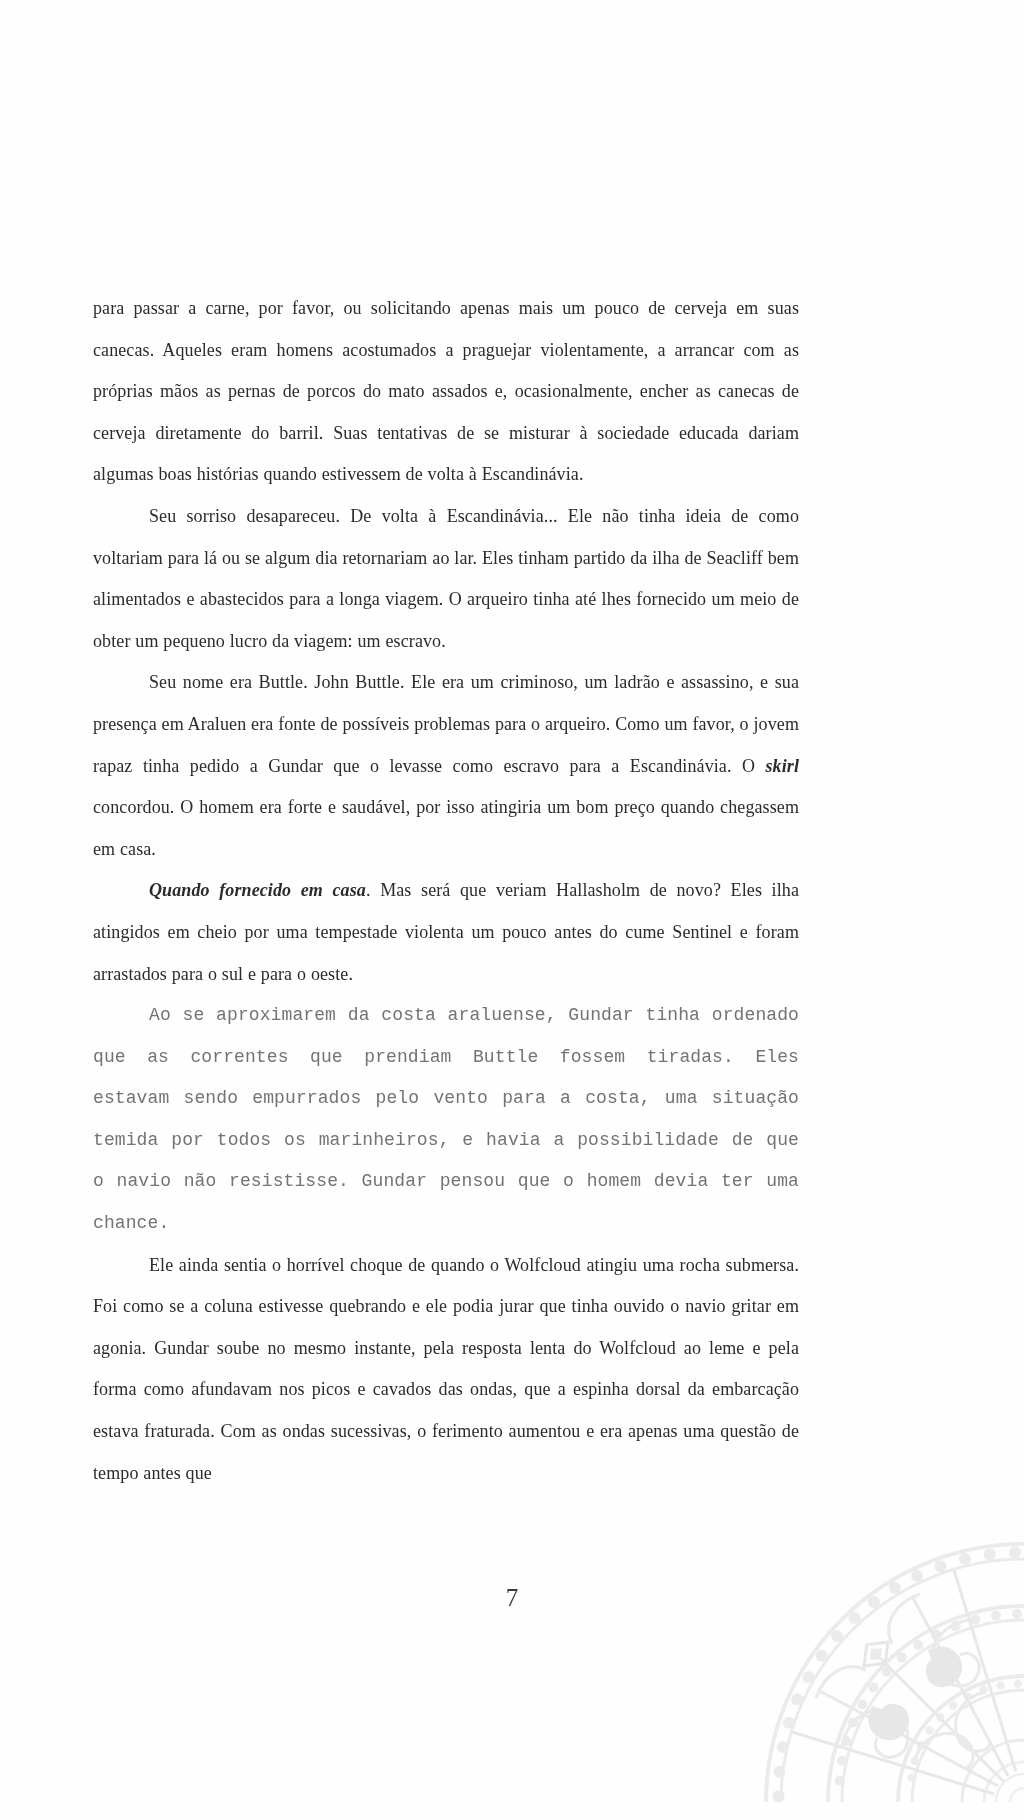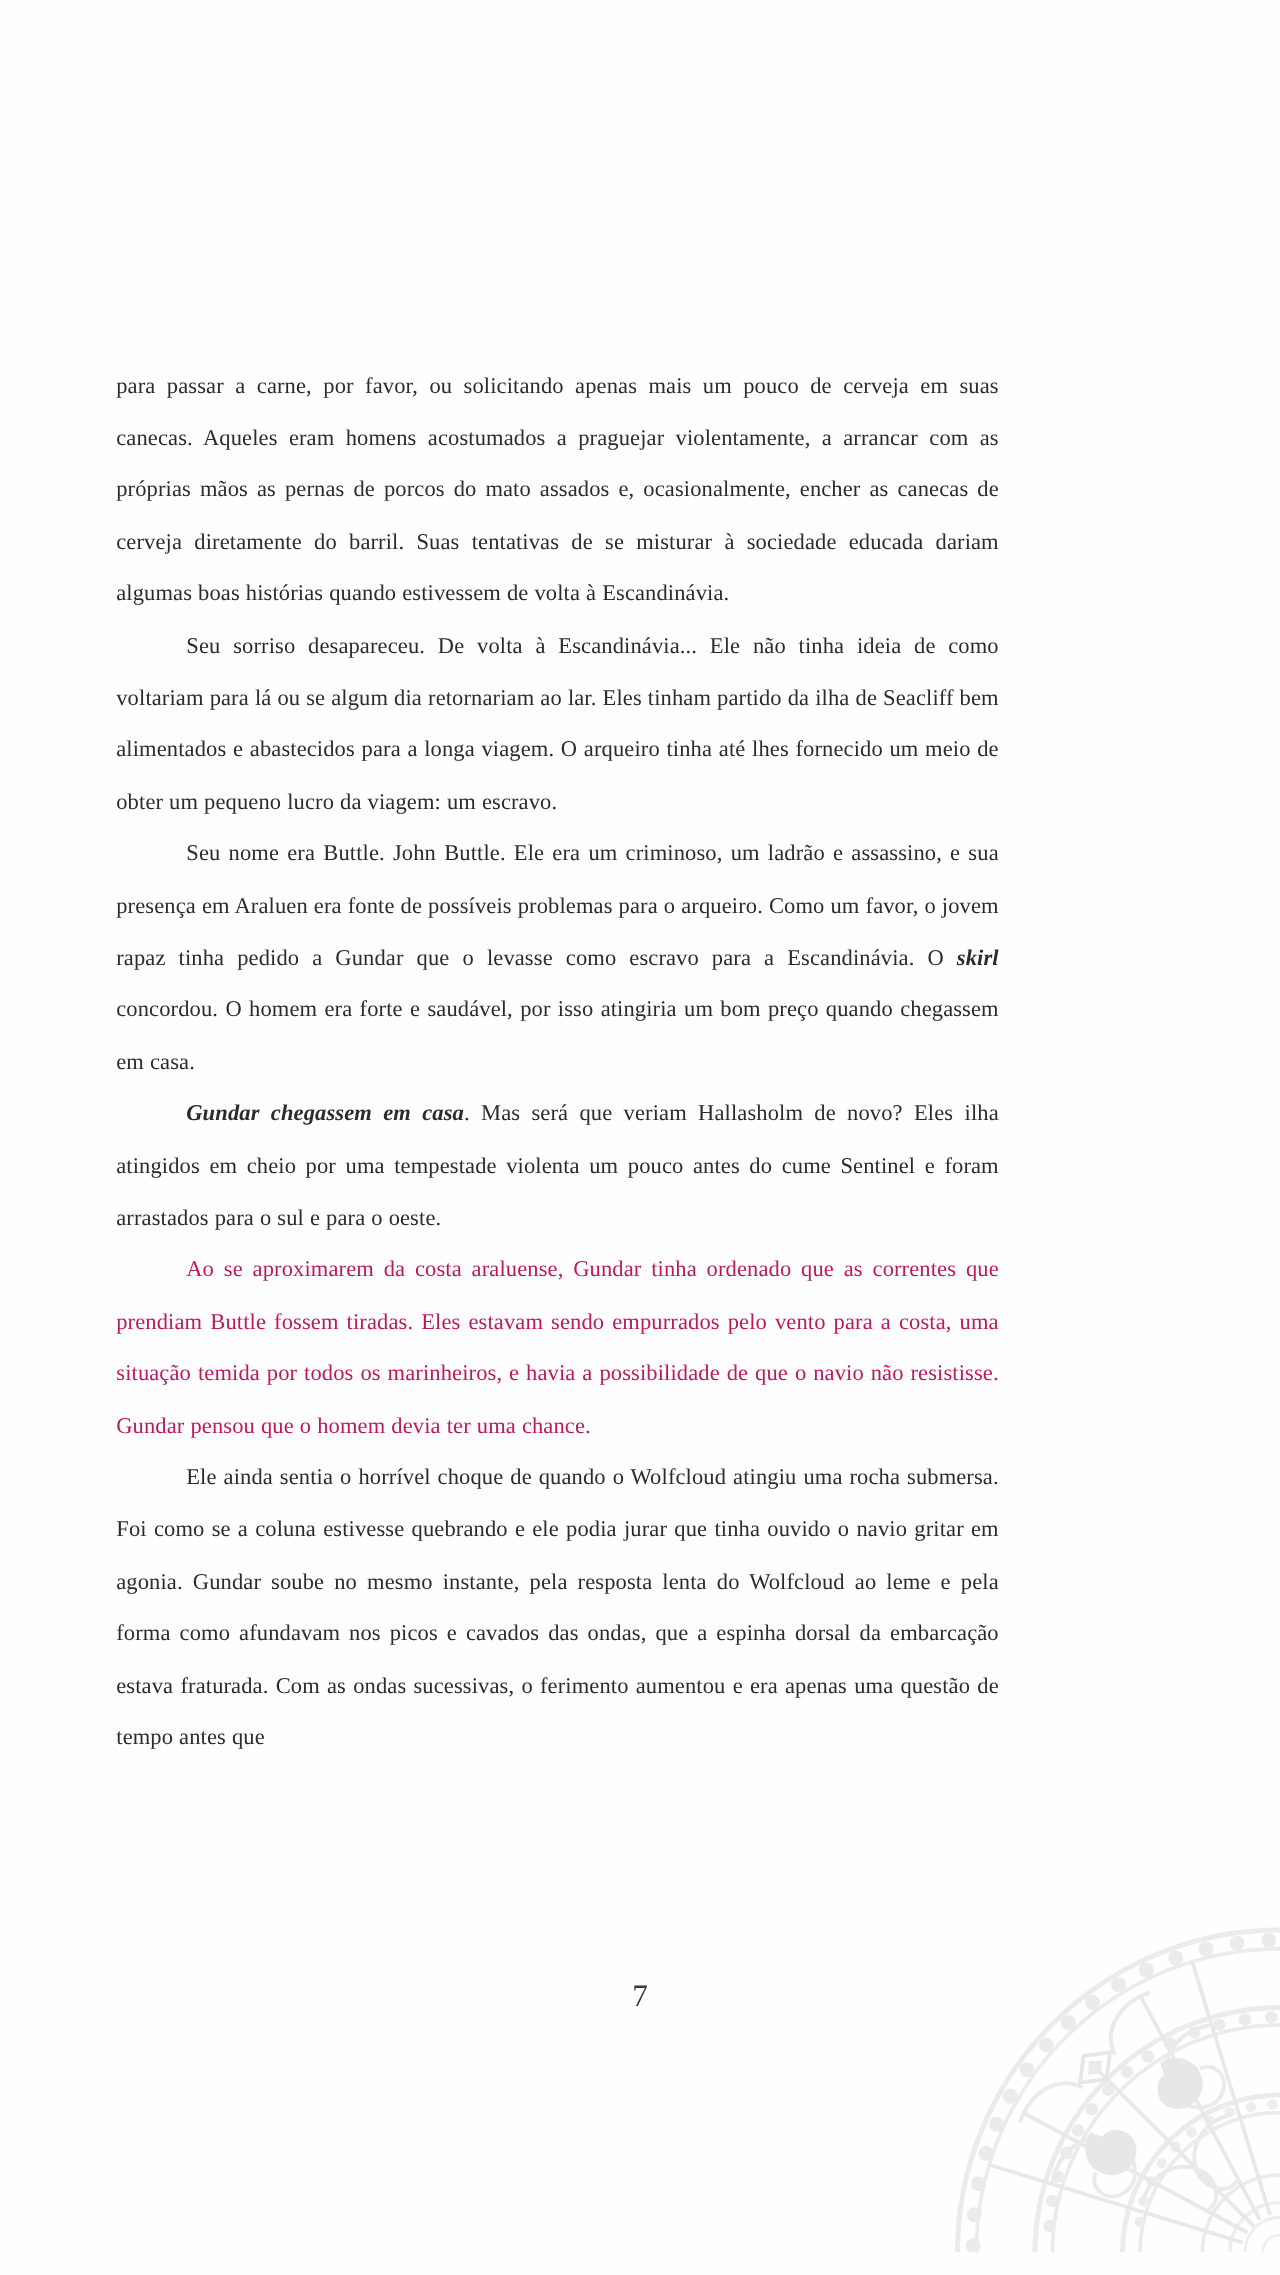--- a/index.html
+++ b/index.html
@@ -77,22 +77,22 @@
 </style>
 </head>
 <body style="background: rgb(254, 254, 254);">
 
 <div class="page">
 
   <div class="text-column">
     <p class="para" id="p1" style="color: rgb(43, 43, 43);"><span>para passar a carne, por favor, ou solicitando apenas mais um pouco de cerveja em suas canecas. Aqueles eram homens acostumados a praguejar violentamente, a arrancar com as próprias mãos as pernas de porcos do mato assados e, ocasionalmente, encher as canecas de cerveja diretamente do barril. Suas tentativas de se misturar à sociedade educada dariam algumas boas histórias quando estivessem de volta à Escandinávia.</span></p>
     <p class="para indent" id="p2" style="color: rgb(43, 43, 43);"><span>Seu sorriso desapareceu. De volta à Escandinávia... Ele não tinha ideia de como voltariam para lá ou se algum dia retornariam ao lar. Eles tinham partido da ilha de Seacliff bem alimentados e abastecidos para a longa viagem. O arqueiro tinha até lhes fornecido um meio de obter um pequeno lucro da viagem: um escravo.</span></p>
     <p class="para indent" id="p3" style="color: rgb(43, 43, 43);"><span>Seu nome era Buttle. John Buttle. Ele era um criminoso, um ladrão e assassino, e sua presença em Araluen era fonte de possíveis problemas para o arqueiro. Como um favor, o jovem rapaz tinha pedido a Gundar que o levasse como escravo para a Escandinávia. O </span><em>skirl</em><span> concordou. O homem era forte e saudável, por isso atingiria um bom preço quando chegassem em casa.</span></p>
-    <p class="para indent" id="p4" style="color: rgb(43, 43, 43);"><em>Gundar chegassem em casa</em><span>. Mas será que veriam Hallasholm de novo? Eles ilha atingidos em cheio por uma tempestade violenta um pouco antes do cume Sentinel e foram arrastados para o sul e para o oeste.</span></p>
-    <p class="para indent" id="p5" style="color: #be185d;"><span>Ao se aproximarem da costa araluense, Gundar tinha ordenado que as correntes que prendiam Buttle fossem tiradas. Eles estavam sendo empurrados pelo vento para a costa, uma situação temida por todos os marinheiros, e havia a possibilidade de que o navio não resistisse. Gundar pensou que o homem devia ter uma chance.</span></p>
+    <p class="para indent" id="p4" style="color: rgb(43, 43, 43);"><em>Quando fornecido em casa</em><span>. Mas será que veriam Hallasholm de novo? Eles ilha atingidos em cheio por uma tempestade violenta um pouco antes do cume Sentinel e foram arrastados para o sul e para o oeste.</span></p>
+    <p class="para indent" id="p5" style="color: #737373; font-family: Liberation Mono, monospace;"><span>Ao se aproximarem da costa araluense, Gundar tinha ordenado que as correntes que prendiam Buttle fossem tiradas. Eles estavam sendo empurrados pelo vento para a costa, uma situação temida por todos os marinheiros, e havia a possibilidade de que o navio não resistisse. Gundar pensou que o homem devia ter uma chance.</span></p>
     <p class="para indent" id="p6" style="color: rgb(43, 43, 43);"><span>Ele ainda sentia o horrível choque de quando o Wolfcloud atingiu uma rocha submersa. Foi como se a coluna estivesse quebrando e ele podia jurar que tinha ouvido o navio gritar em agonia. Gundar soube no mesmo instante, pela resposta lenta do Wolfcloud ao leme e pela forma como afundavam nos picos e cavados das ondas, que a espinha dorsal da embarcação estava fraturada. Com as ondas sucessivas, o ferimento aumentou e era apenas uma questão de tempo antes que</span></p>
   </div>
 
   <div class="folio">7</div>
 
   <div class="ornament">
     <svg width="300" height="300" viewBox="0 0 300 300" aria-hidden="true">
       <defs>
         <g id="petal-scroll">
           <path d="M0,0 C14,-10 30,-8 36,6 C40,16 32,26 22,26 C14,26 8,20 10,13 C12,7 20,6 23,11" fill="none" stroke="#d9d9d9" stroke-width="3"></path>

